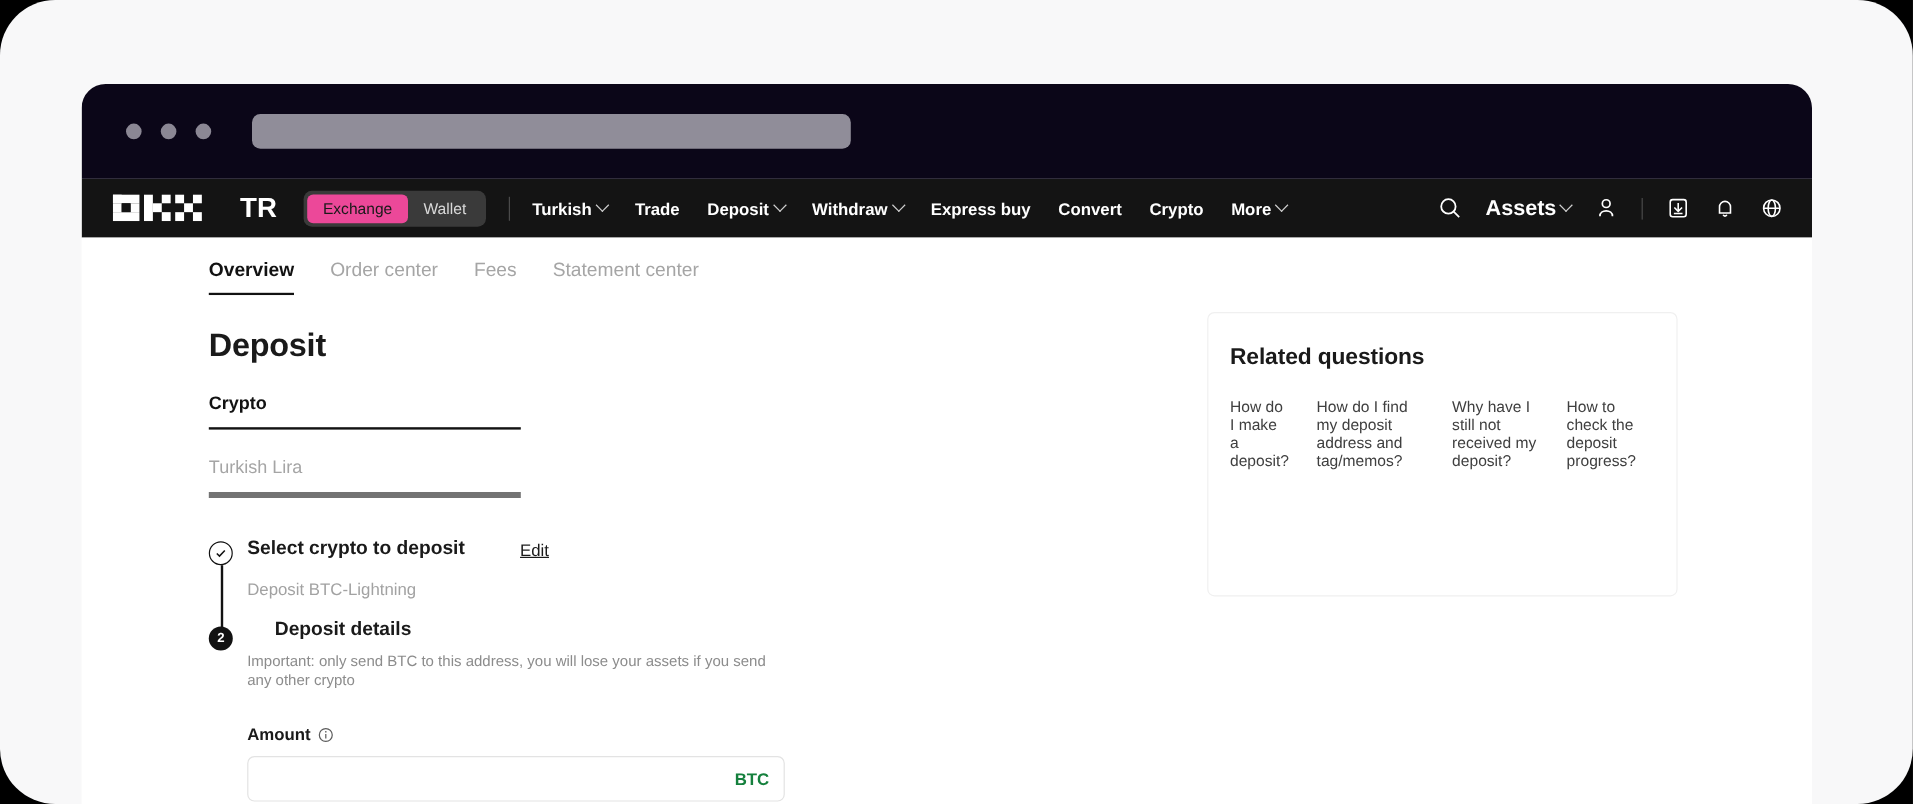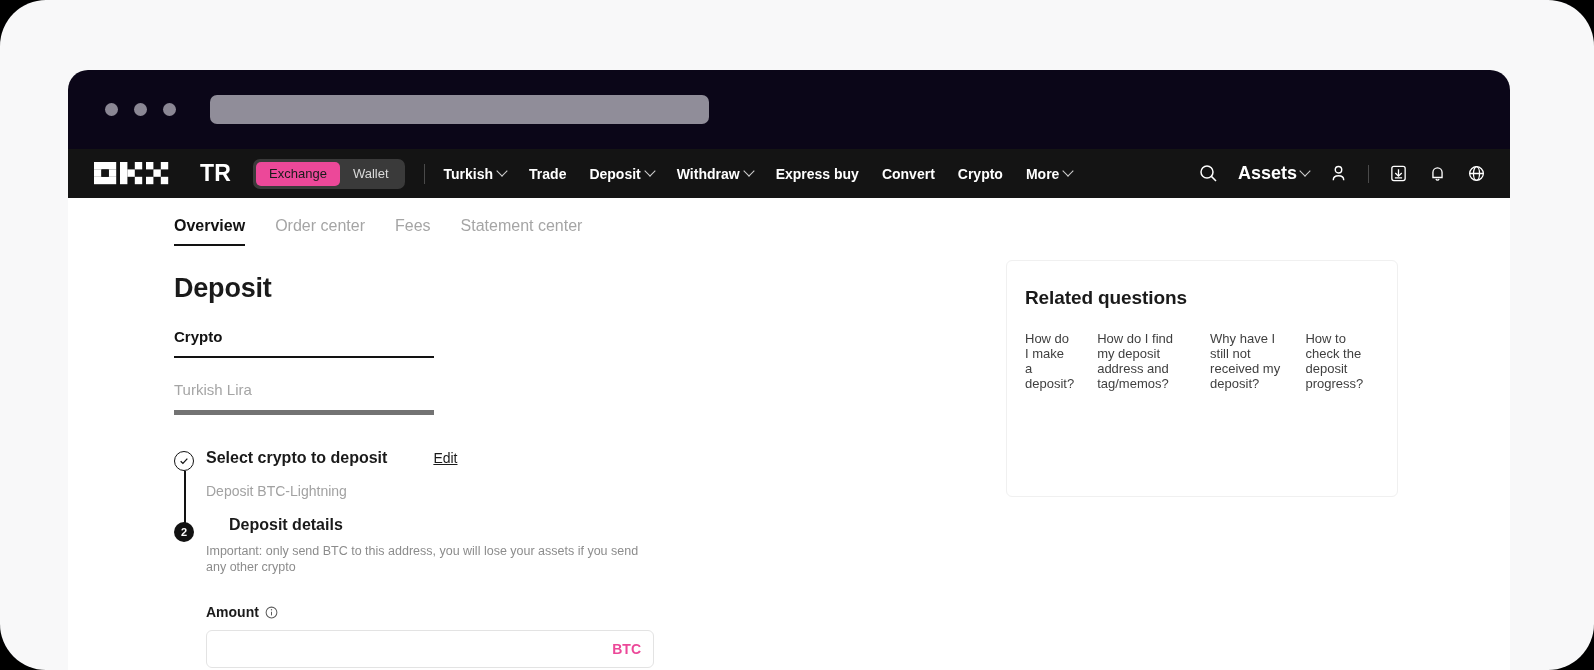--- a/index.html
+++ b/index.html
@@ -347,21 +347,21 @@
     border: none;
     outline: none;
     font-size: 14px;
     font-family: "Liberation Sans", sans-serif;
     color: #1a1a1a;
     background: transparent;
   }
   .amount-unit {
     font-size: 14px;
     font-weight: 700;
-    color: #ec4899;
+    color: #15803d;
   }
 
   .ghost-block {
     margin-top: 23px;
     width: 448px;
     height: 60px;
     background: #f4f4f4;
     border-radius: 10px;
   }
 

